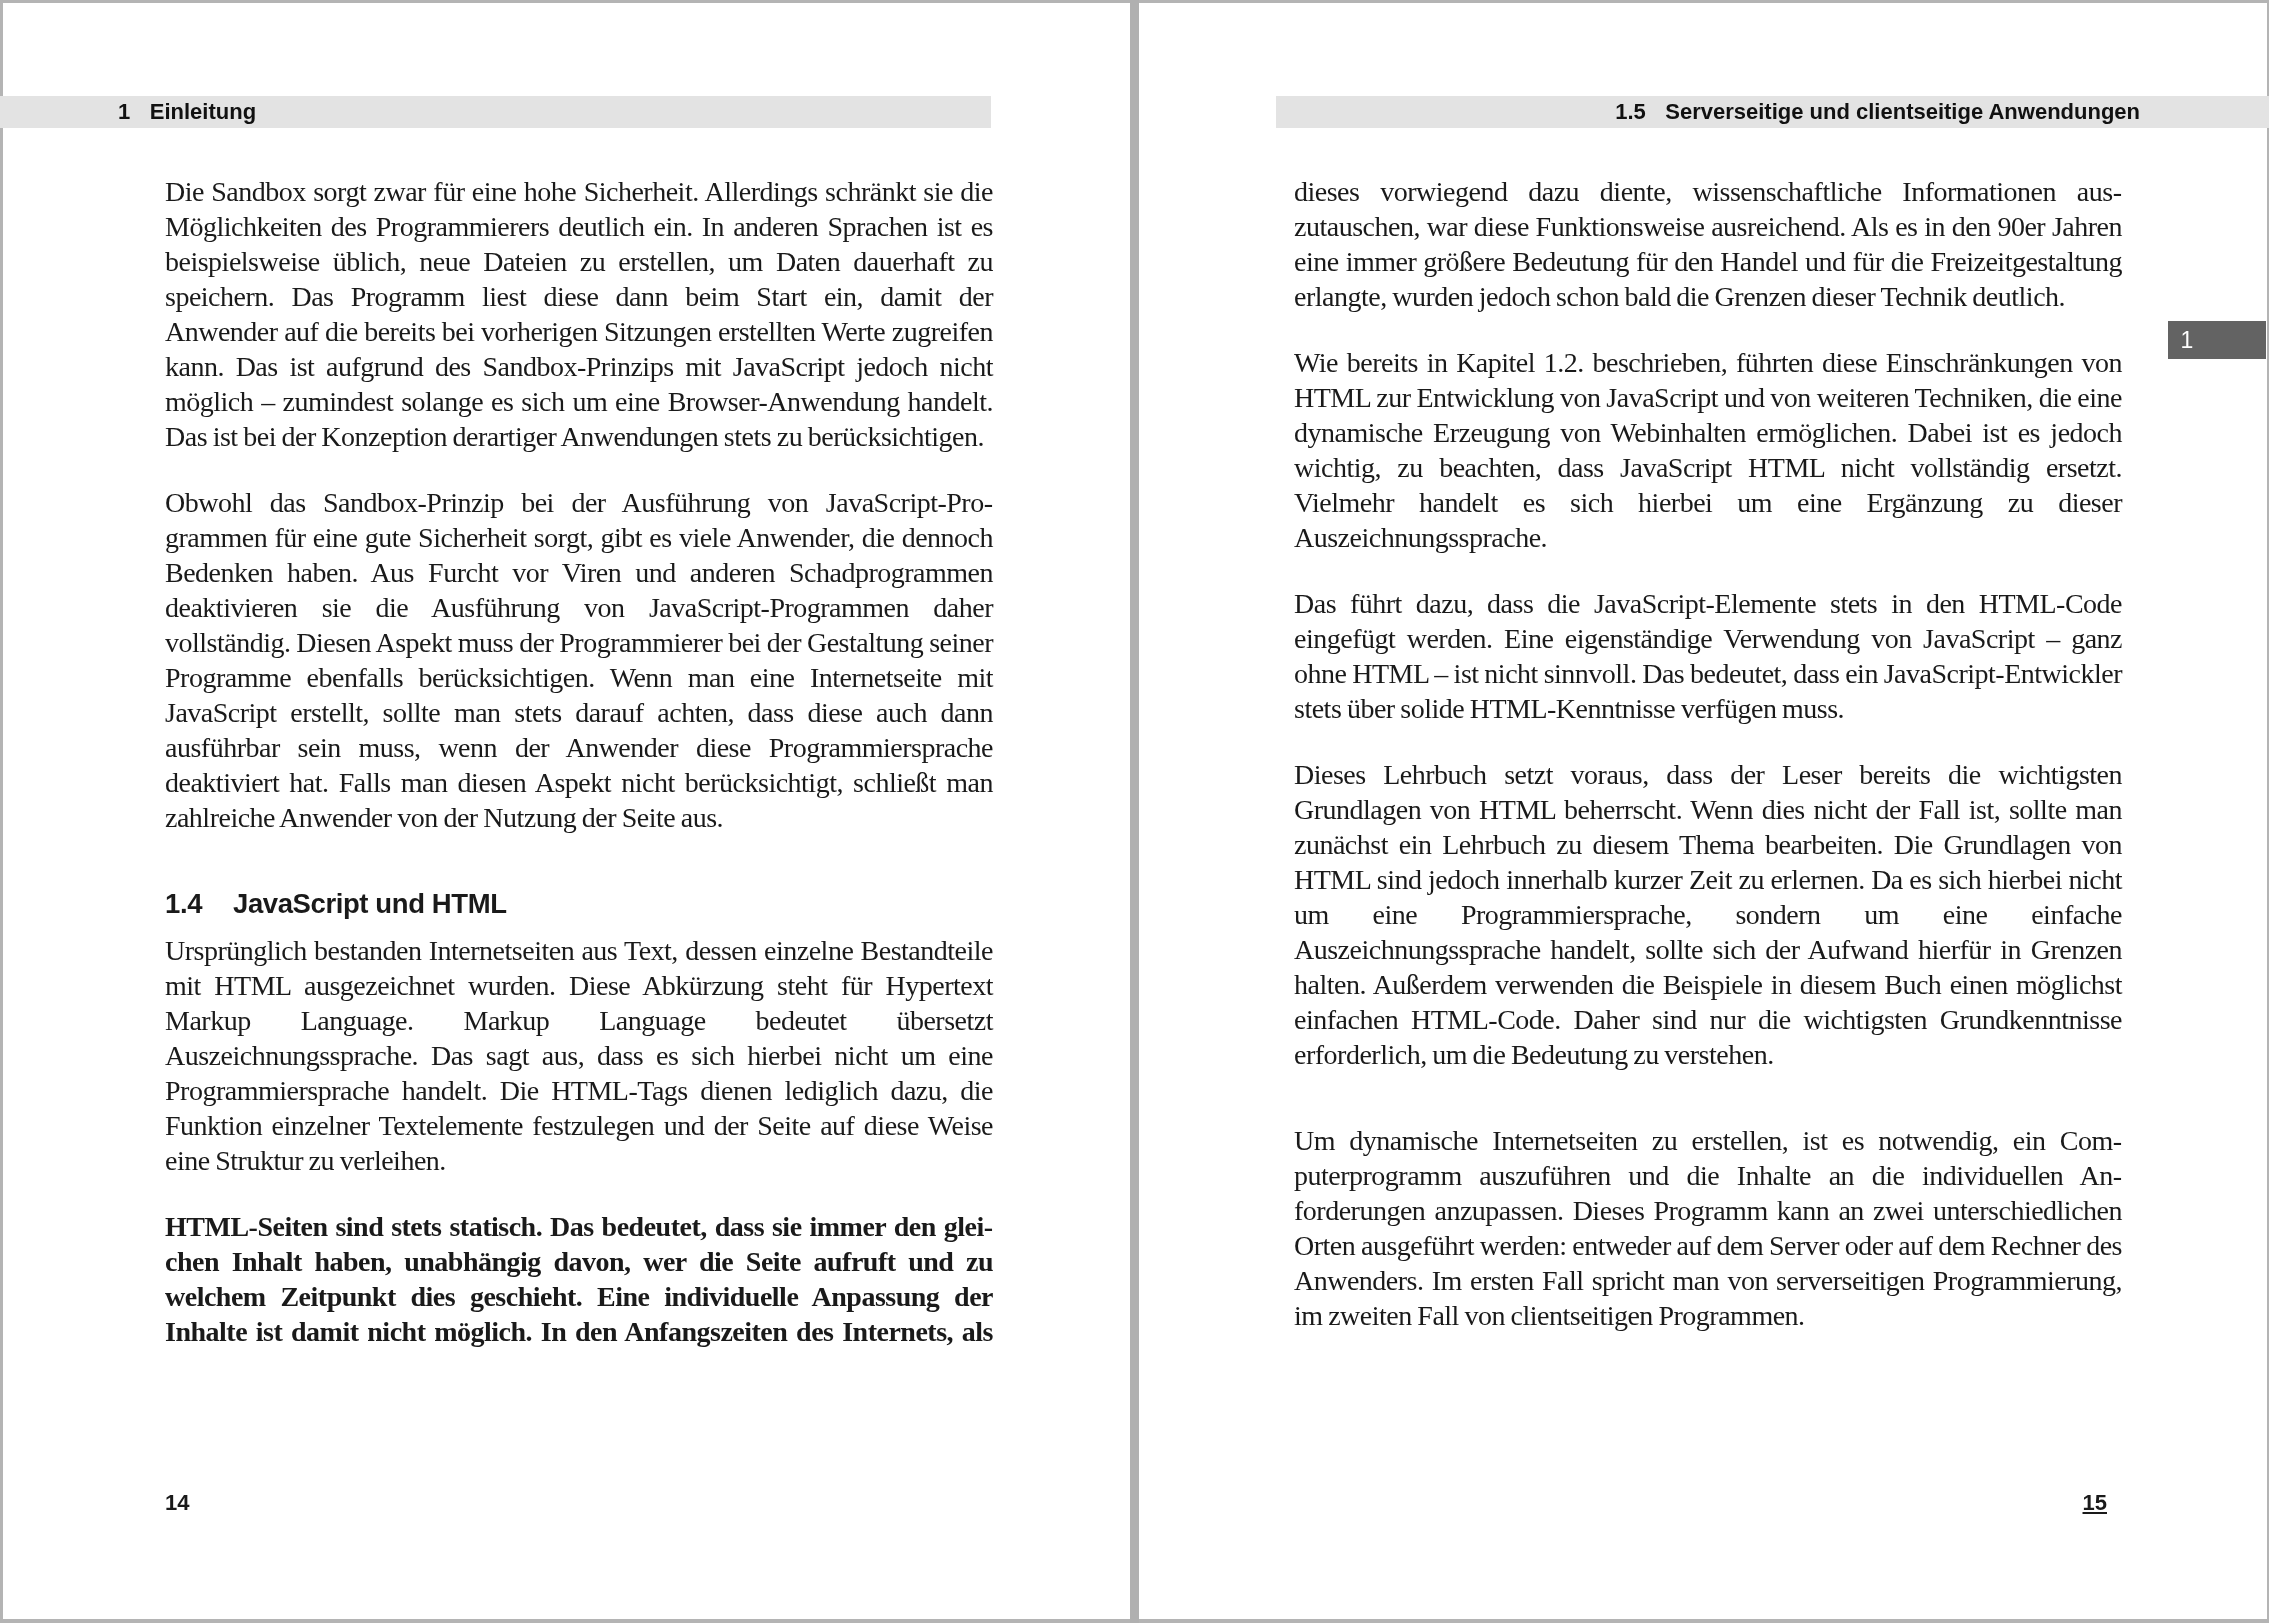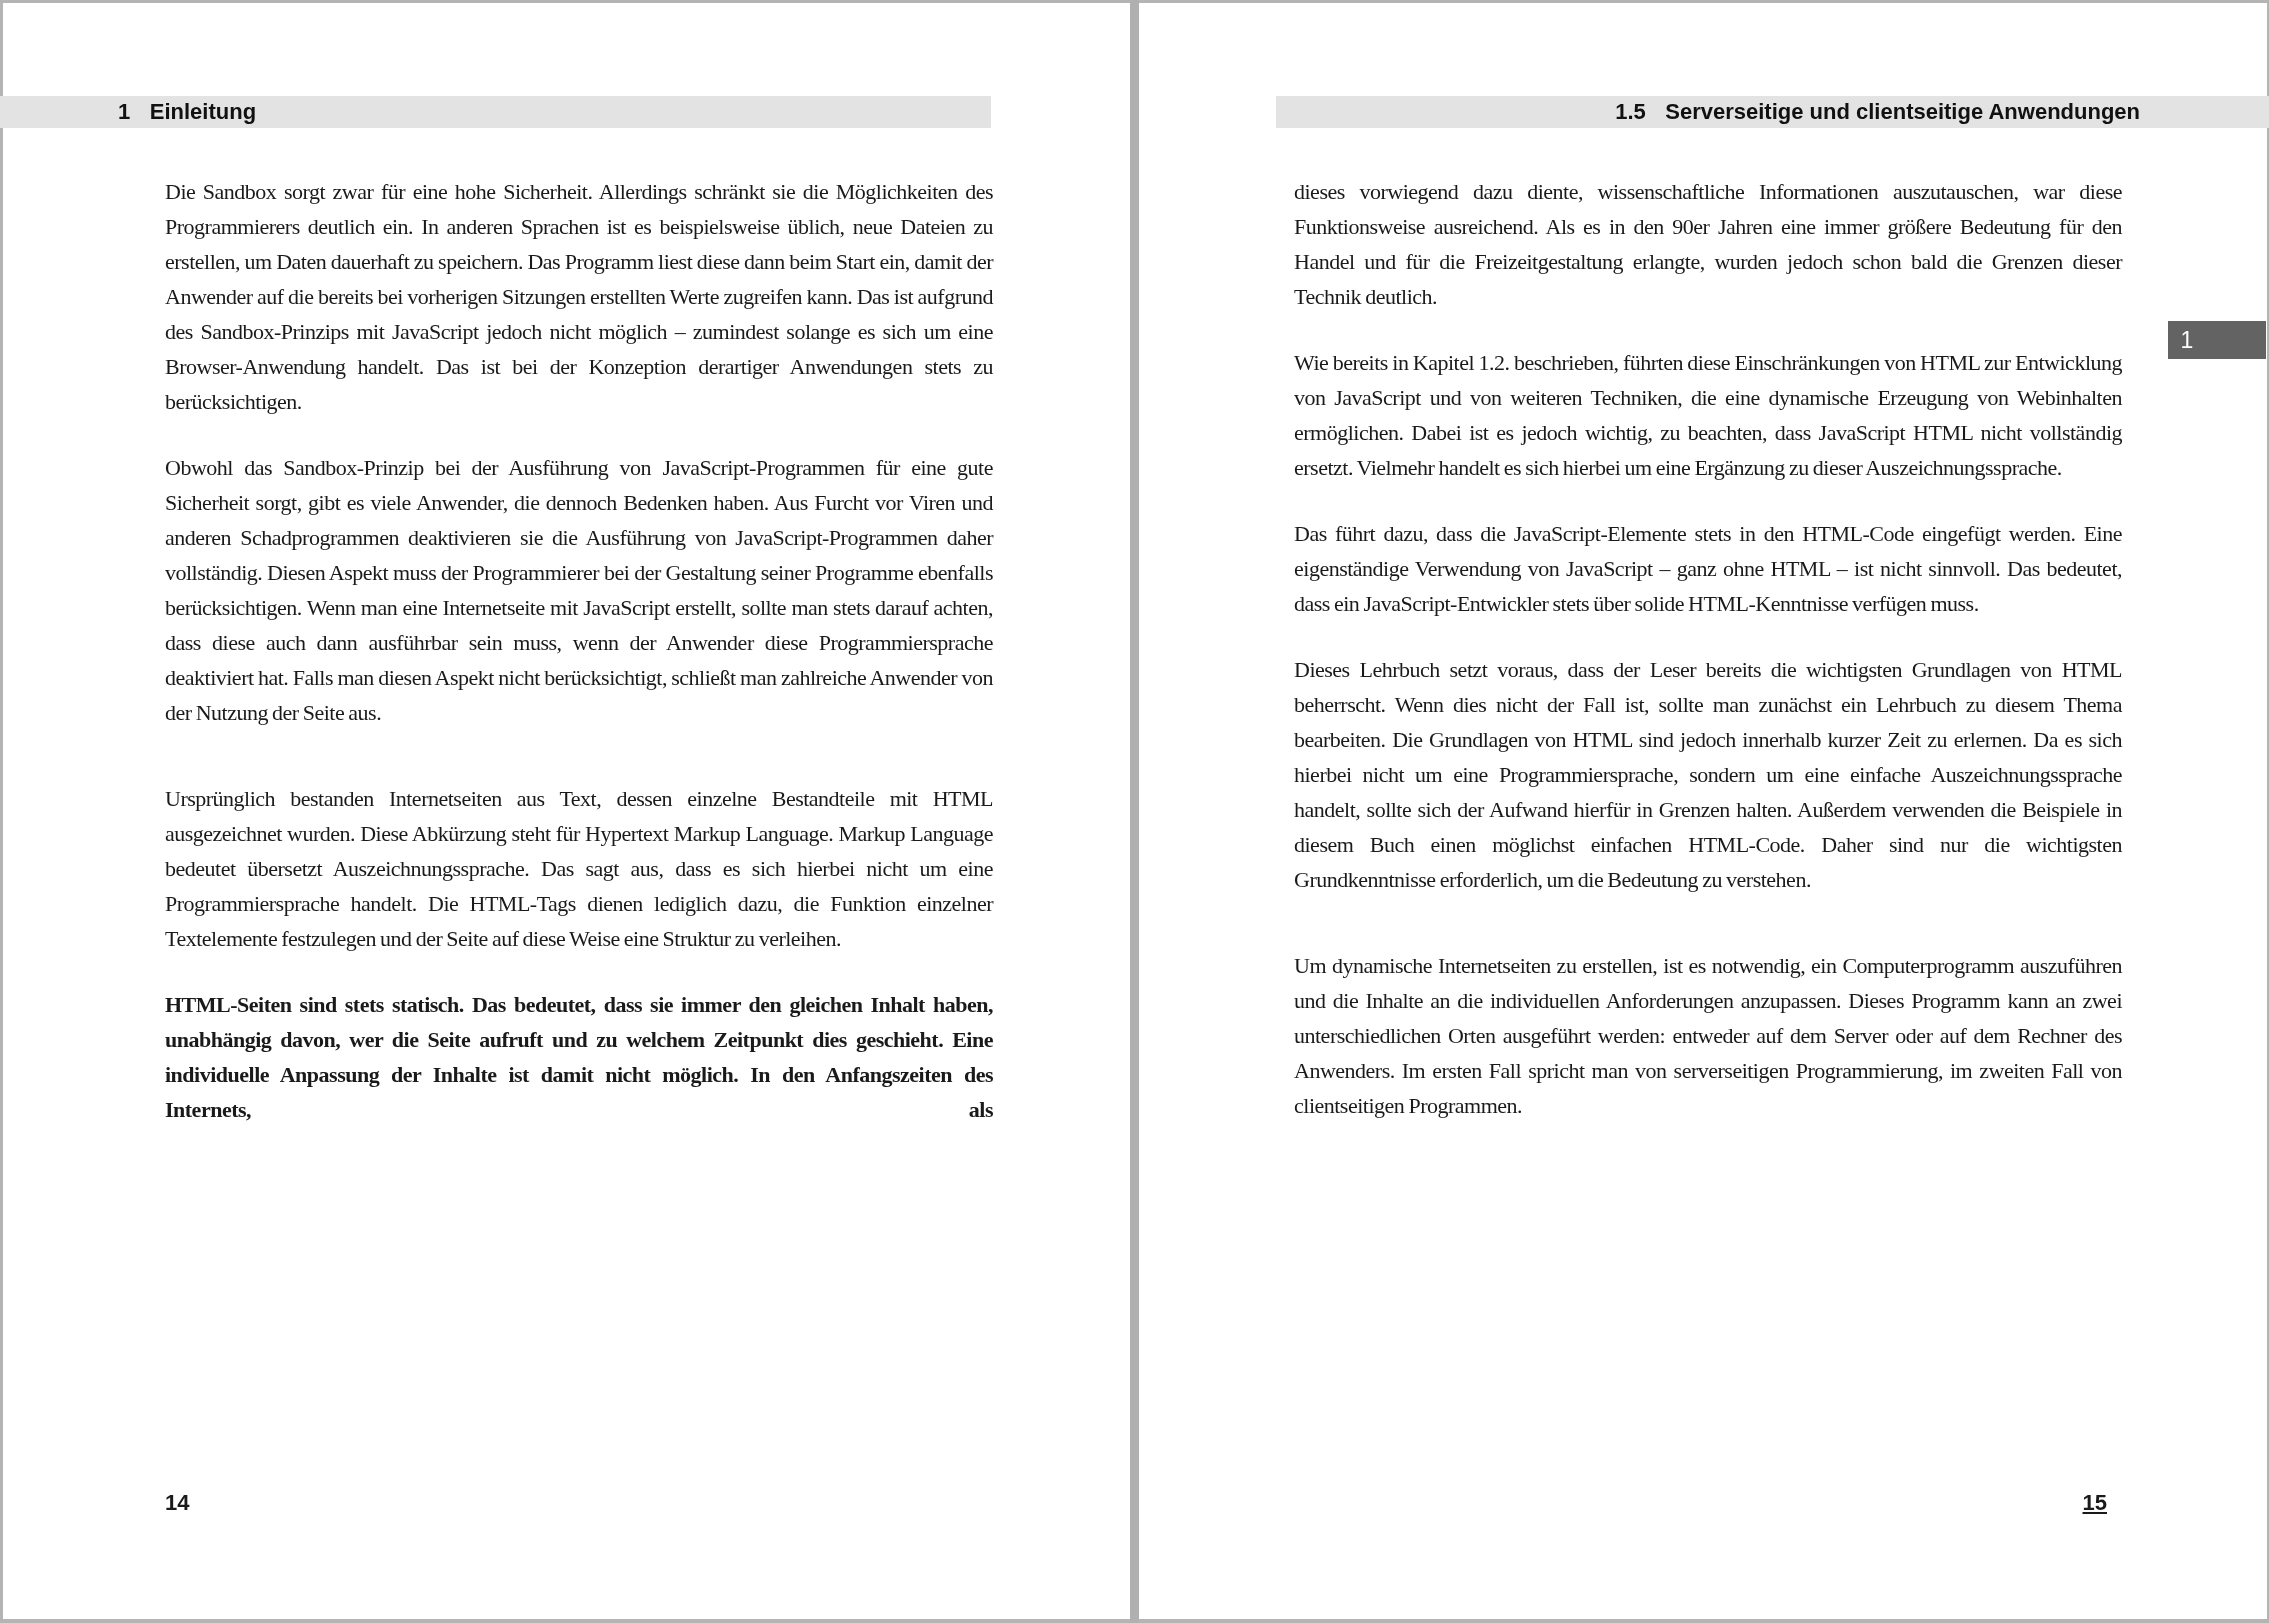--- a/index.html
+++ b/index.html
@@ -28,21 +28,21 @@
   .page.left .running-head { left:0; width:991px; padding-left:118px; box-sizing:border-box; }
   .page.right .running-head { left:137px; width:993px; justify-content:flex-end; padding-right:129px; box-sizing:border-box; }
   .running-head .num { margin-right:19.5px; }
 
   .body-col { position:absolute; width:828px; }
   .page.left .body-col { left:165px; top:174px; }
   .page.right .body-col { left:155px; top:174px; }
 
   p.para {
     margin:0 0 31px 0;
-    font-size:22px; line-height:35px;
+    font-size:28px; line-height:35px;
     text-align:justify; hyphens:manual;
     letter-spacing:-0.5px;
     word-spacing:-0.9px;
   }
   h2.section {
     font-family:"Liberation Sans", "DejaVu Sans", sans-serif;
     font-weight:bold; font-size:27.5px; margin:0 0 12.4px 0; line-height:35px;
     letter-spacing:-0.4px;
   }
   h2.section .snum { display:inline-block; width:68px; }
@@ -73,20 +73,23 @@
 
 <div class="page left">
   <div class="running-head">
     <span class="num">1</span>
     <span>Einleitung</span>
   </div>
 
   <div class="body-col">
     <p class="para">Die Sandbox sorgt zwar für eine hohe Sicherheit. Allerdings schränkt sie die Möglichkeiten des Programmierers deutlich ein. In anderen Sprachen ist es beispielsweise üblich, neue Dateien zu erstellen, um Daten dauerhaft zu speichern. Das Programm liest diese dann beim Start ein, damit der Anwender auf die bereits bei vorherigen Sitzungen erstellten Werte zugreifen kann. Das ist aufgrund des Sandbox-Prinzips mit JavaScript jedoch nicht möglich – zumindest solange es sich um eine Browser-Anwendung handelt. Das ist bei der Konzeption derarti­ger Anwendungen stets zu berücksichtigen.</p>
     <p class="para" style="margin-bottom:51px;">Obwohl das Sandbox-Prinzip bei der Ausführung von JavaScript-Pro­grammen für eine gute Sicherheit sorgt, gibt es viele Anwender, die dennoch Bedenken haben. Aus Furcht vor Viren und anderen Schad­programmen deaktivieren sie die Ausführung von JavaScript-Program­men daher vollständig. Diesen Aspekt muss der Programmierer bei der Gestaltung seiner Programme ebenfalls berücksichtigen. Wenn man eine Internetseite mit JavaScript erstellt, sollte man stets darauf achten, dass diese auch dann ausführbar sein muss, wenn der Anwender diese Programmiersprache deaktiviert hat. Falls man diesen Aspekt nicht be­rücksichtigt, schließt man zahlreiche Anwender von der Nutzung der Seite aus.</p>
+    <h2 class="section">
+      <span class="snum">1.4</span><span>JavaScript und HTML</span>
+    </h2>
     <p class="para">Ursprünglich bestanden Internetseiten aus Text, dessen einzelne Be­standteile mit HTML ausgezeichnet wurden. Diese Abkürzung steht für Hypertext Markup Language. Markup Language bedeutet übersetzt Auszeichnungssprache. Das sagt aus, dass es sich hierbei nicht um eine Programmiersprache handelt. Die HTML-Tags dienen lediglich dazu, die Funktion einzelner Textelemente festzulegen und der Seite auf die­se Weise eine Struktur zu verleihen.</p>
     <p class="para" style="text-align-last:justify;font-weight:bold;">HTML-Seiten sind stets statisch. Das bedeutet, dass sie immer den glei­chen Inhalt haben, unabhängig davon, wer die Seite aufruft und zu welchem Zeitpunkt dies geschieht. Eine individuelle Anpassung der Inhalte ist damit nicht möglich. In den Anfangszeiten des Internets, als</p>
   </div>
 
   <div class="page-number">14</div>
 </div>
 
 <div class="page right">
   <div class="running-head">
     <span class="num">1.5</span>

